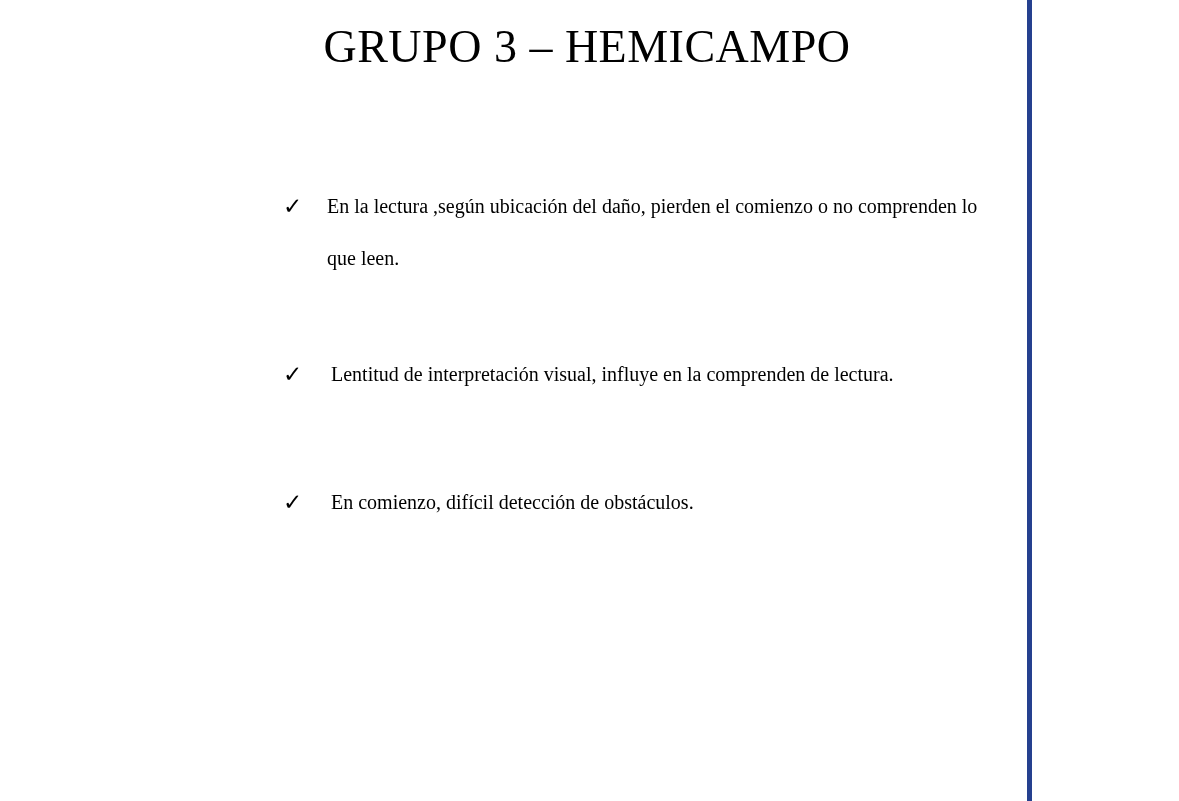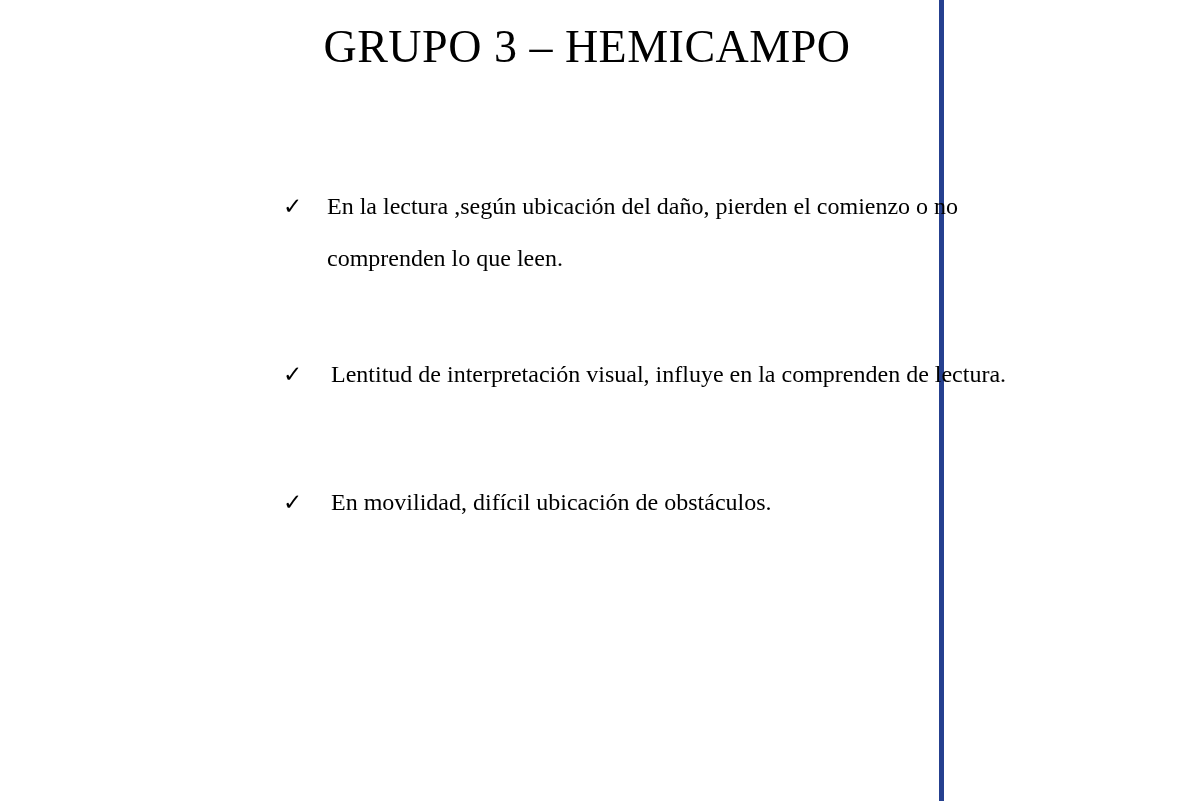--- a/index.html
+++ b/index.html
@@ -8,21 +8,21 @@
   }
   body {
     width: 1179px;
     height: 801px;
     background: #ffffff;
     font-family: "Liberation Serif", serif;
     overflow: hidden;
   }
   .slide {
     position: relative;
-    width: 944px;
+    width: 1032px;
     height: 801px;
     background: #ffffff;
     box-sizing: border-box;
   }
   
   .right-rule {
     position: absolute;
     top: 0;
     right: 0;
     width: 5px;
@@ -61,21 +61,21 @@
     width: 44px;
     font-family: "DejaVu Sans", sans-serif;
     font-size: 23px;
     line-height: 52px;
     color: #000000;
     text-align: left;
   }
   .bullet-text {
     flex: 1 1 auto;
     font-family: "Liberation Serif", serif;
-    font-size: 24px;
+    font-size: 20px;
     line-height: 52px;
     color: #000000;
   }
   .bullet-item.item-1 .bullet-text { width: 600px; }
   .bullet-item.item-2 { margin-bottom: 76px; }
   .bullet-item.item-2 .bullet-text,
   .bullet-item.item-3 .bullet-text { white-space: nowrap; }
   .bullet-item.item-2 .bullet-mark,
   .bullet-item.item-3 .bullet-mark { width: 48px; }
 </style>
@@ -95,17 +95,17 @@
       <span class="bullet-text">En la lectura ,según ubicación del daño, pierden el comienzo o no comprenden lo que leen.</span>
     </div>
 
     <div class="bullet-item item-2">
       <span class="bullet-mark">✓</span>
       <span class="bullet-text">Lentitud de interpretación visual, influye en la comprenden de lectura.</span>
     </div>
 
     <div class="bullet-item item-3">
       <span class="bullet-mark">✓</span>
-      <span class="bullet-text">En movilidad, difícil ubicación de obstáculos.</span>
+      <span class="bullet-text">En comienzo, difícil detección de obstáculos.</span>
     </div>
 
   </div>
 </div>
 
 </body></html>

